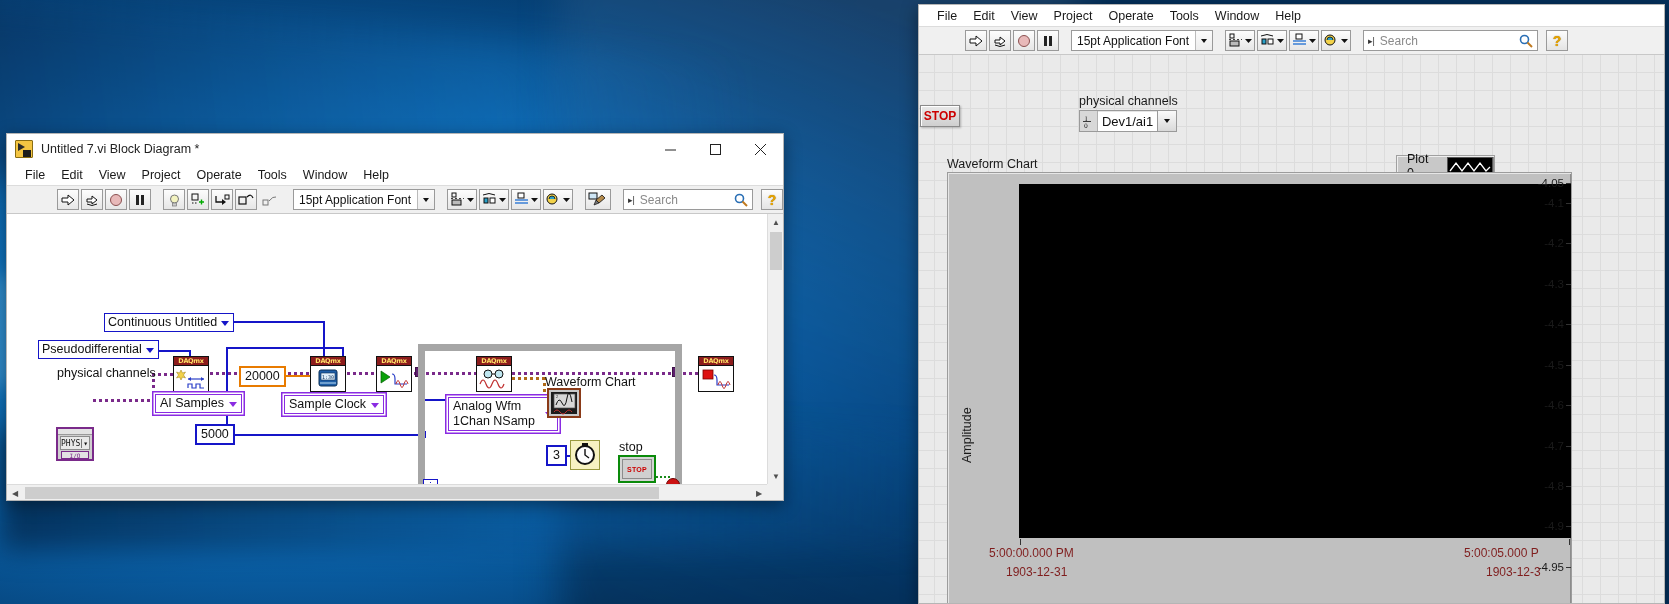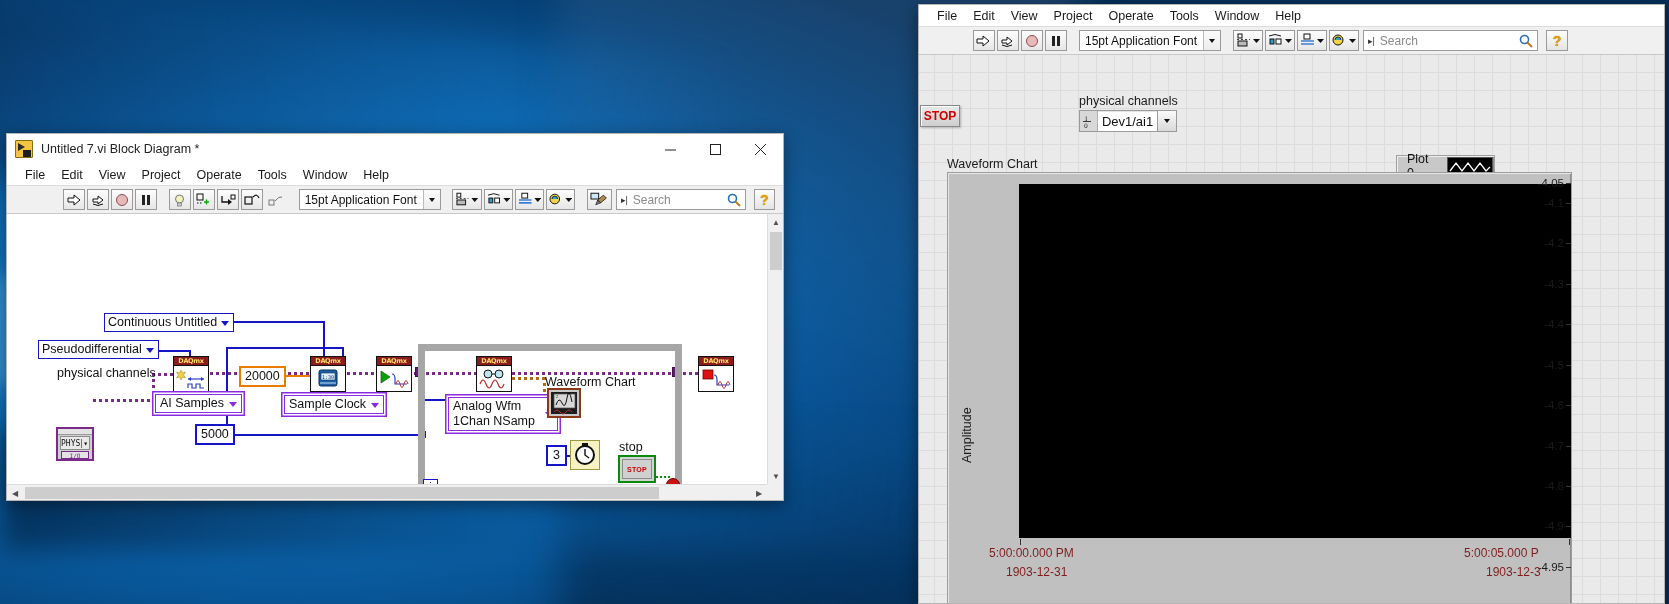--- a/index.html
+++ b/index.html
@@ -83,21 +83,21 @@
   }
   .menuitem {
     font-size: 12.5px; color: #1a1a1a; padding: 1px 8px; white-space: nowrap;
   }
 
   .toolbar {
     background: #f0f0f0;
     border-top: 1px solid #dcdcdc;
     border-bottom: 1px solid #c8c8c8;
     display:flex; align-items:center;
-    padding: 3px 8px;
+    padding: 3px 0;
     flex: 0 0 auto;
     gap: 2px;
     position: relative;
   }
   .tb-sep { width: 8px; }
   .tbtn {
     height: 21px; min-width: 22px;
     border: 1px solid #9a9a9a;
     background: linear-gradient(#fdfdfd, #e6e6e6);
     display:flex; align-items:center; justify-content:center;

